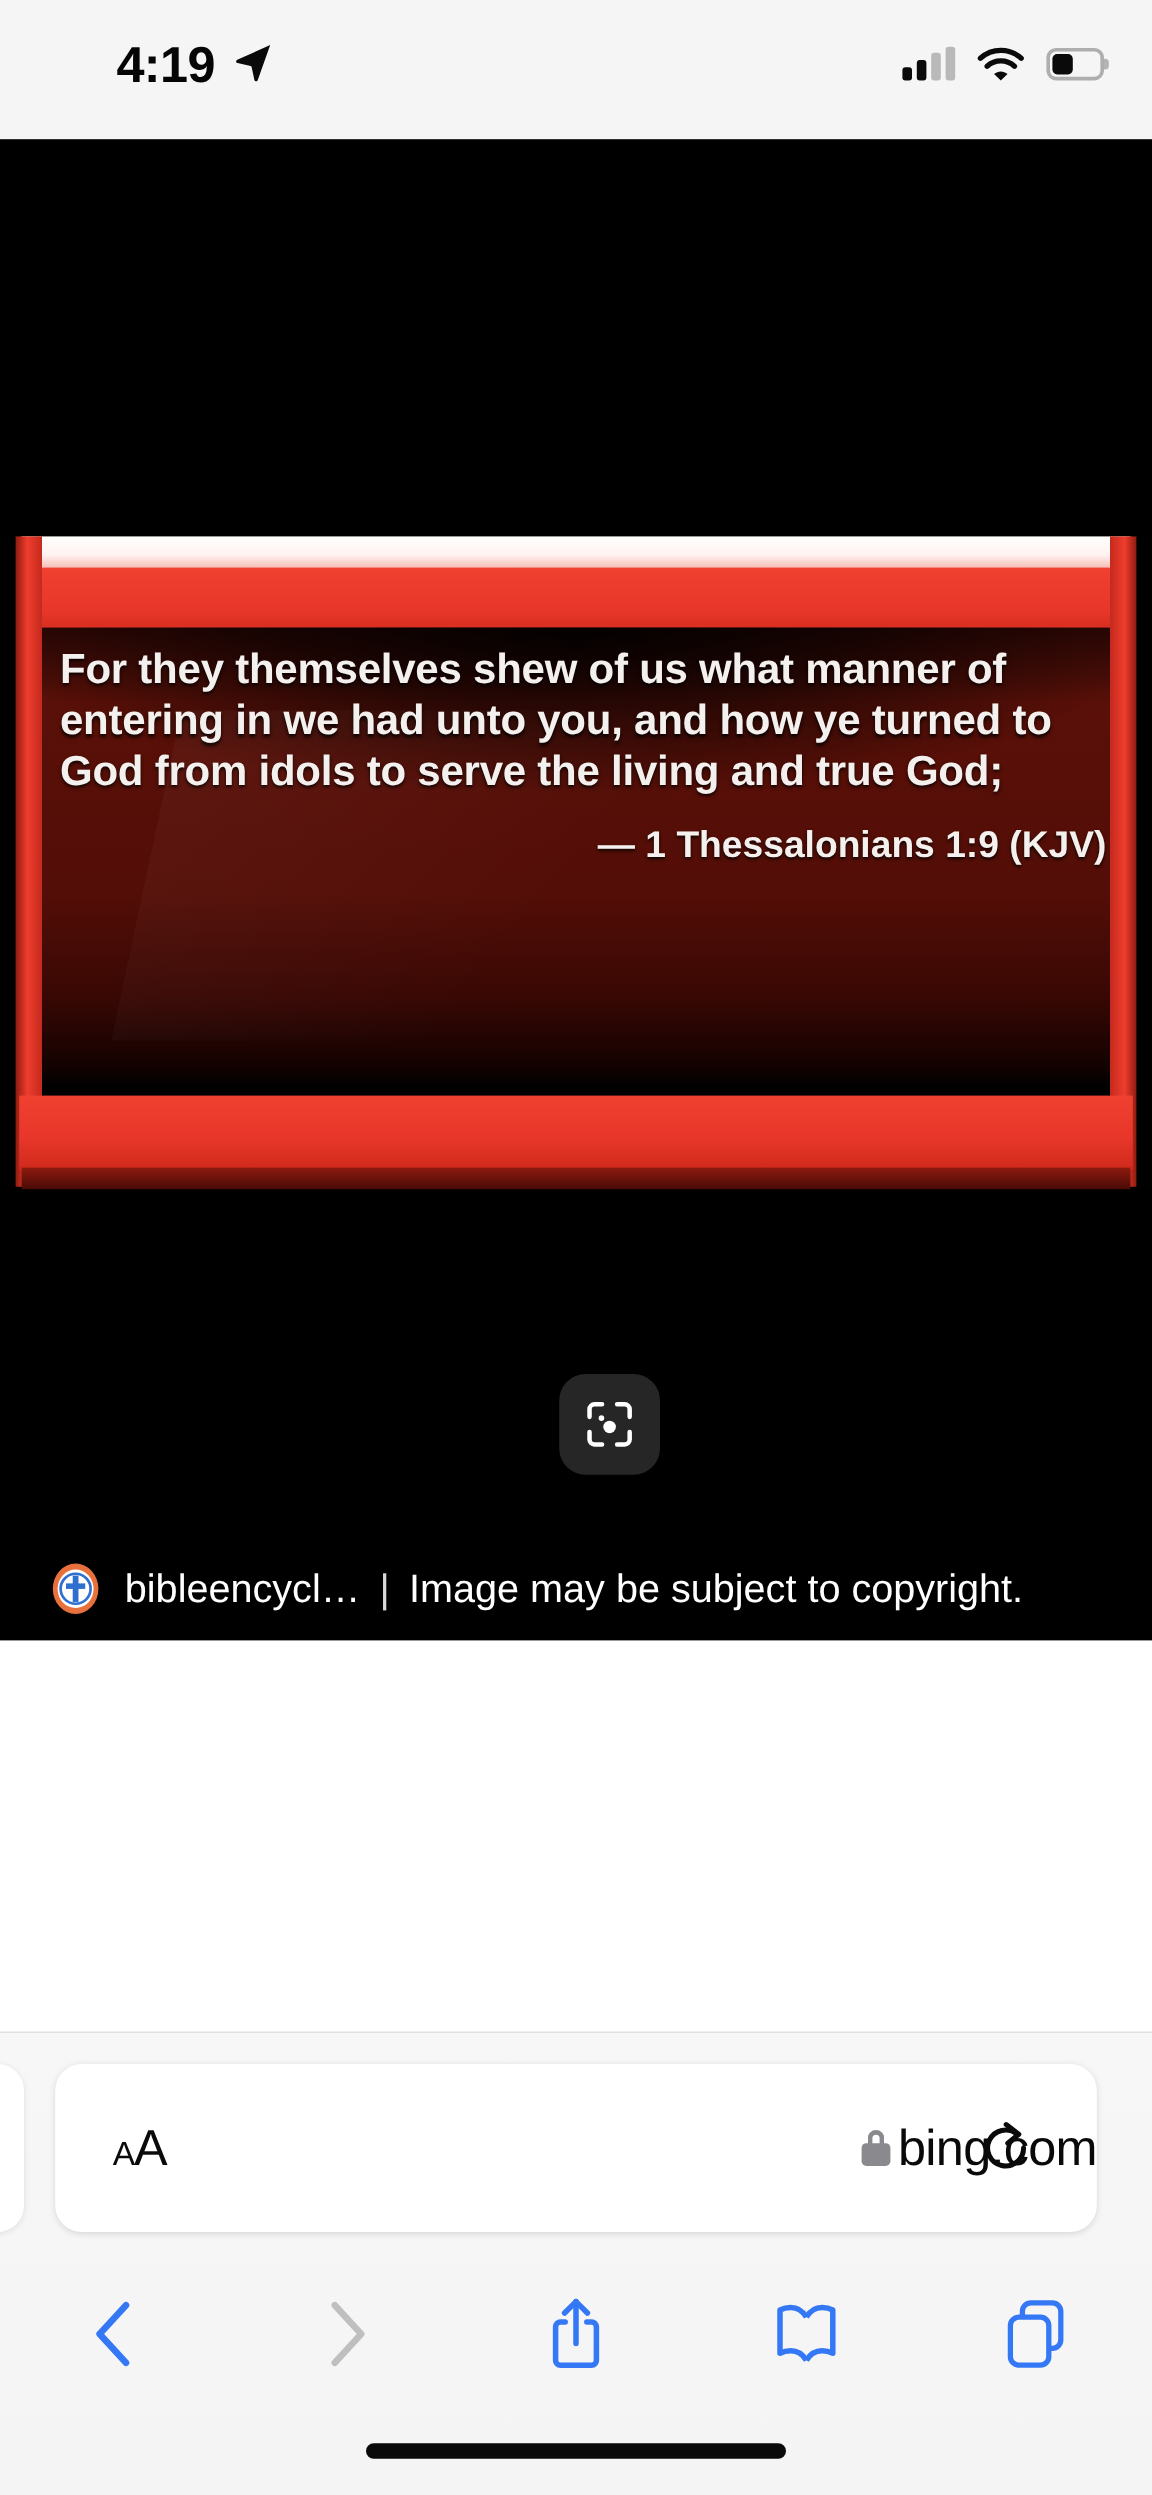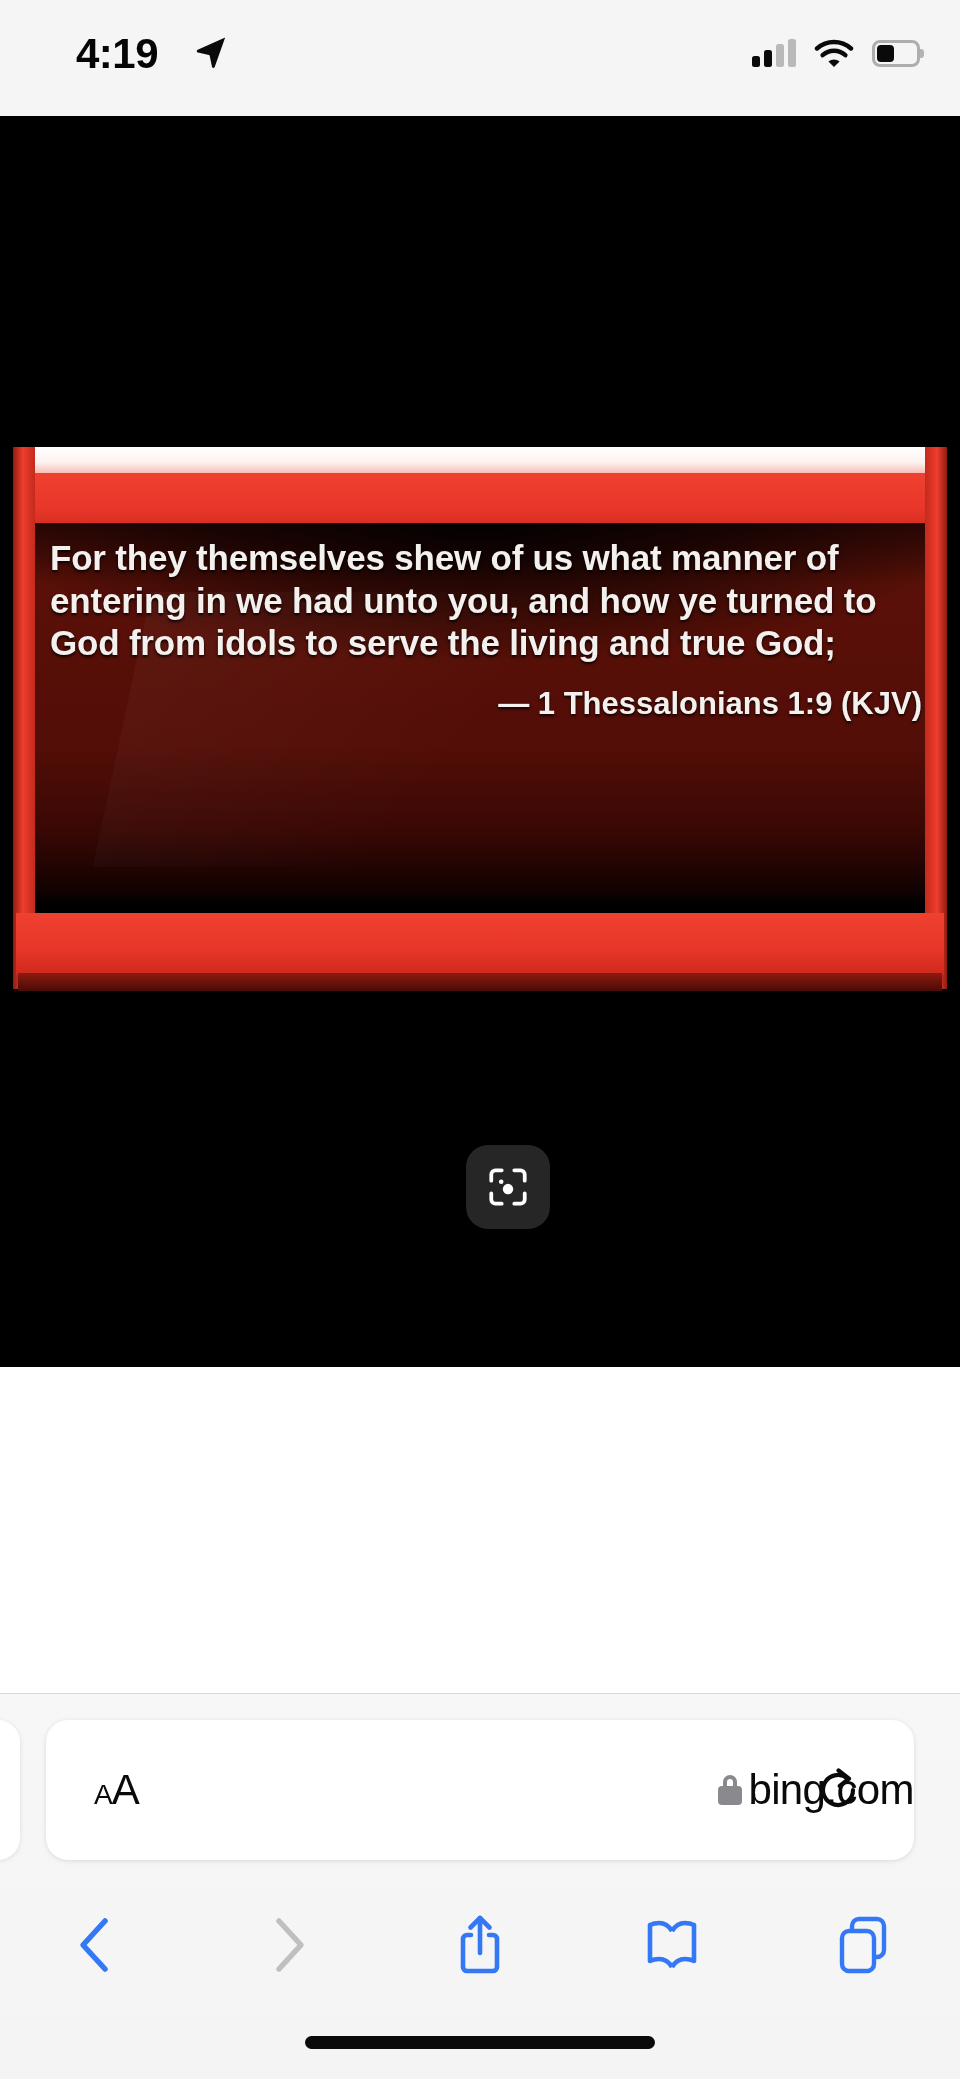--- a/index.html
+++ b/index.html
@@ -9,21 +9,21 @@
     font-family:"Liberation Sans", sans-serif;
     -webkit-font-smoothing:antialiased;
   }
 
   
   .statusbar{
     position:absolute; left:0; top:0; width:960px; height:116px;
     background:#f5f5f5; display:flex; align-items:center;
   }
   .sb-time{
-    position:absolute; left:76px; top:30px;
+    position:absolute; left:97px; top:30px;
     font-size:42px; font-weight:700; color:#050505; letter-spacing:-0.5px;
   }
   .sb-loc{ position:absolute; left:194px; top:34px; width:34px; height:34px; }
   .sb-right{
     position:absolute; right:36px; top:30px; height:46px;
     display:flex; align-items:center; gap:18px;
   }
   .bars{ display:flex; align-items:flex-end; gap:4px; height:28px; }
   .bars i{ display:block; width:8px; border-radius:2.5px; background:#b9b9b9; }
   .bars i.on{ background:#0a0a0a; }
@@ -244,20 +244,34 @@
         <path d="M6 16v-6a4 4 0 0 1 4-4h6"></path>
         <path d="M38 16v-6a4 4 0 0 0-4-4h-6"></path>
         <path d="M6 28v6a4 4 0 0 0 4 4h6"></path>
         <path d="M38 28v6a4 4 0 0 1-4 4h-6"></path>
       </g>
       <circle cx="22" cy="24" r="5" fill="#fff"></circle>
       <circle cx="15.5" cy="17" r="2.2" fill="#fff"></circle>
     </svg>
   </div>
 
+  <div class="caption">
+    <div class="fav">
+      <div class="fav-ring"></div>
+      <div class="fav-in"></div>
+      <svg viewBox="0 0 38 42" width="38" height="42" style="position:absolute;left:0;top:0">
+        <circle cx="19" cy="21" r="12.5" fill="none" stroke="#2f6fd0" stroke-width="2.2"></circle>
+        <rect x="16.6" y="10" width="4.8" height="22" fill="#2f6fd0"></rect>
+        <rect x="11" y="16.5" width="16" height="4.6" fill="#2f6fd0"></rect>
+      </svg>
+    </div>
+    <span class="cap-site">bibleencycl…</span>
+    <span class="cap-sep">|</span>
+    <span class="cap-note">Image may be subject to copyright.</span>
+  </div>
 </div>
 
 <div class="safari">
 
   <div class="tab-sliver"></div>
 
   <div class="urlbar">
     <div class="aa">
       <span class="s">A</span>
         <span class="b">A</span>

